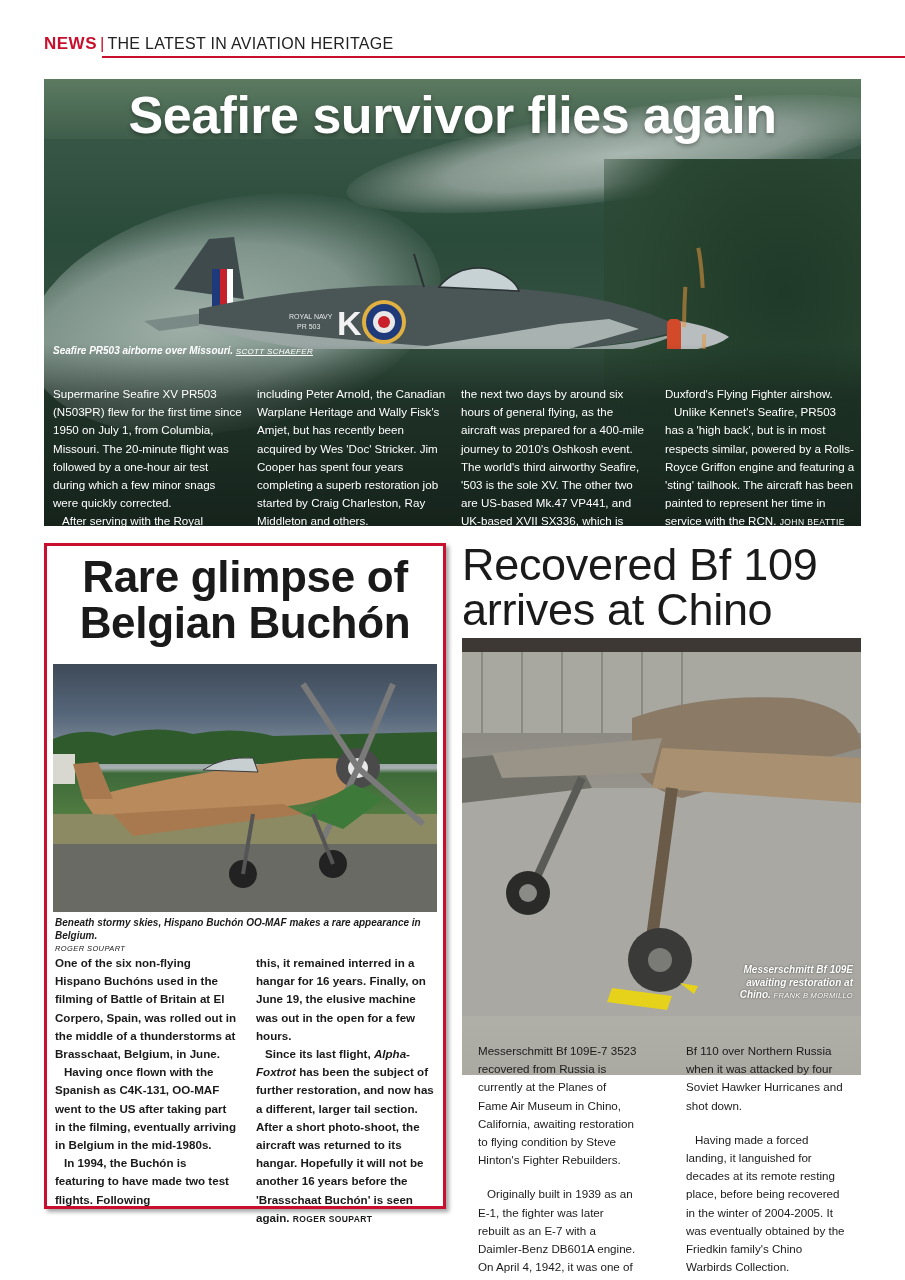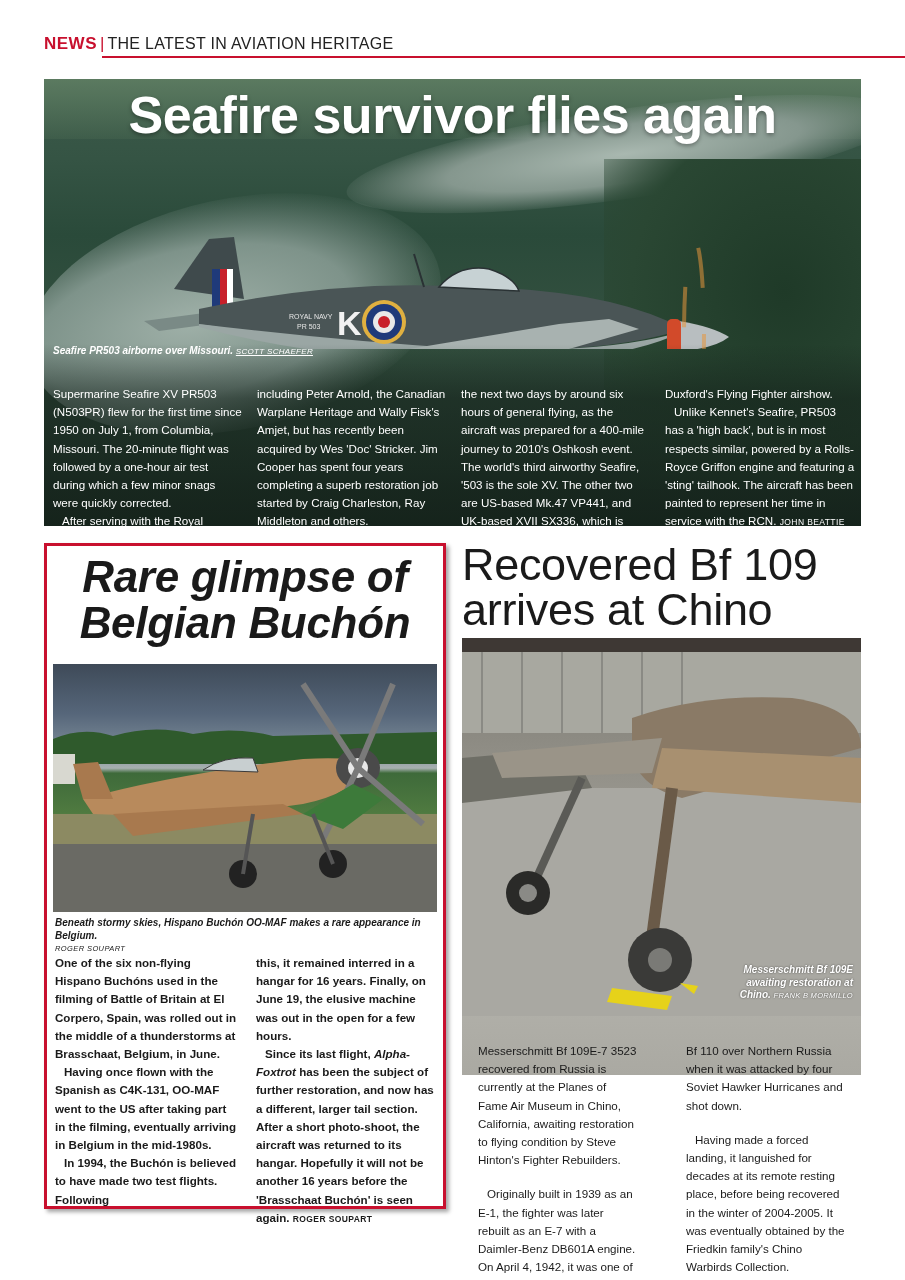--- a/index.html
+++ b/index.html
@@ -37,21 +37,21 @@
   .hero-cols { left: 9px; top: 290px; width: 804px; display: flex; gap: 14px; }
   .hero-col { width: 190px; color: #fff; font-size: 11.6px; line-height: 18.2px; font-family: Liberation Sans, sans-serif; margin-top: 16px; }
   .hero-col p { margin: 0; }
   .indent { text-indent: 9px; }
   .credit-inline { font-size: 8.5px; letter-spacing: 0.4px; }
 
   
   .buchon-box { left: 44px; top: 543px; width: 396px; height: 660px; border: 3px solid #c8102e;
     box-shadow: 3px 3px 4px rgba(0,0,0,0.35); background: #fff; }
   .buchon-title { left: 0; top: 8px; width: 396px; text-align: center; font-weight: bold; font-size: 44px;
-    line-height: 46px; color: #1a1a1a; letter-spacing: -0.3px; font-style: italic; }
+    line-height: 46px; color: #1a1a1a; letter-spacing: -0.3px; }
   .buchon-photo { left: 6px; top: 118px; width: 384px; height: 248px; overflow: hidden;
     background: linear-gradient(180deg, #3e4a58 0%, #56667a 20%, #7c8c98 35%, #a7b0b0 42%, #3e6a3a 44%, #4f7a40 60%, #6f8850 65%, #8a8a70 72%, #7a7a6e 85%, #5c5c58 100%); }
   .buchon-caption { left: 8px; top: 370px; width: 384px; font-size: 10px; font-style: italic; font-weight: bold; line-height: 13px; }
   .buchon-caption .credit { display: block; font-weight: normal; font-size: 7.5px; letter-spacing: 0.4px; }
   .buchon-cols { left: 8px; top: 408px; width: 384px; display: flex; gap: 18px; font-weight: bold; }
   .b-col { width: 183px; font-size: 11.6px; line-height: 18.2px; color: #1a1a1a; }
   .b-col p { margin: 0; }
 
   
   .bf-title { left: 462px; top: 542px; width: 420px; font-size: 45px; line-height: 45px; color: #1a1a1a; font-weight: normal; letter-spacing: -0.3px; }
@@ -184,21 +184,21 @@
 
   <div class="abs buchon-caption">
     <span>Beneath stormy skies, Hispano Buchón OO-MAF makes a rare appearance in Belgium.</span>
     <span class="credit">ROGER SOUPART</span>
   </div>
 
   <div class="abs buchon-cols">
     <div class="b-col">
       <p>One of the six non-flying Hispano Buchóns used in the filming of Battle of Britain at El Corpero, Spain, was rolled out in the middle of a thunderstorms at Brasschaat, Belgium, in June.</p>
       <p class="indent">Having once flown with the Spanish as C4K-131, OO-MAF went to the US after taking part in the filming, eventually arriving in Belgium in the mid-1980s.</p>
-      <p class="indent">In 1994, the Buchón is believed to have made two test flights. Following</p>
+      <p class="indent">In 1994, the Buchón is featuring to have made two test flights. Following</p>
     </div>
     <div class="b-col">
       <p>this, it remained interred in a hangar for 16 years. Finally, on June 19, the elusive machine was out in the open for a few hours.</p>
       <p class="indent"><span>Since its last flight, </span><em>Alpha-Foxtrot</em><span> has been the subject of further restoration, and now has a different, larger tail section. After a short photo-shoot, the aircraft was returned to its hangar. Hopefully it will not be another 16 years before the 'Brasschaat Buchón' is seen again.</span> <span class="credit-inline">ROGER SOUPART</span></p>
     </div>
   </div>
 </div>
 
 <div class="abs bf-title">
   <div>Recovered Bf 109</div>

